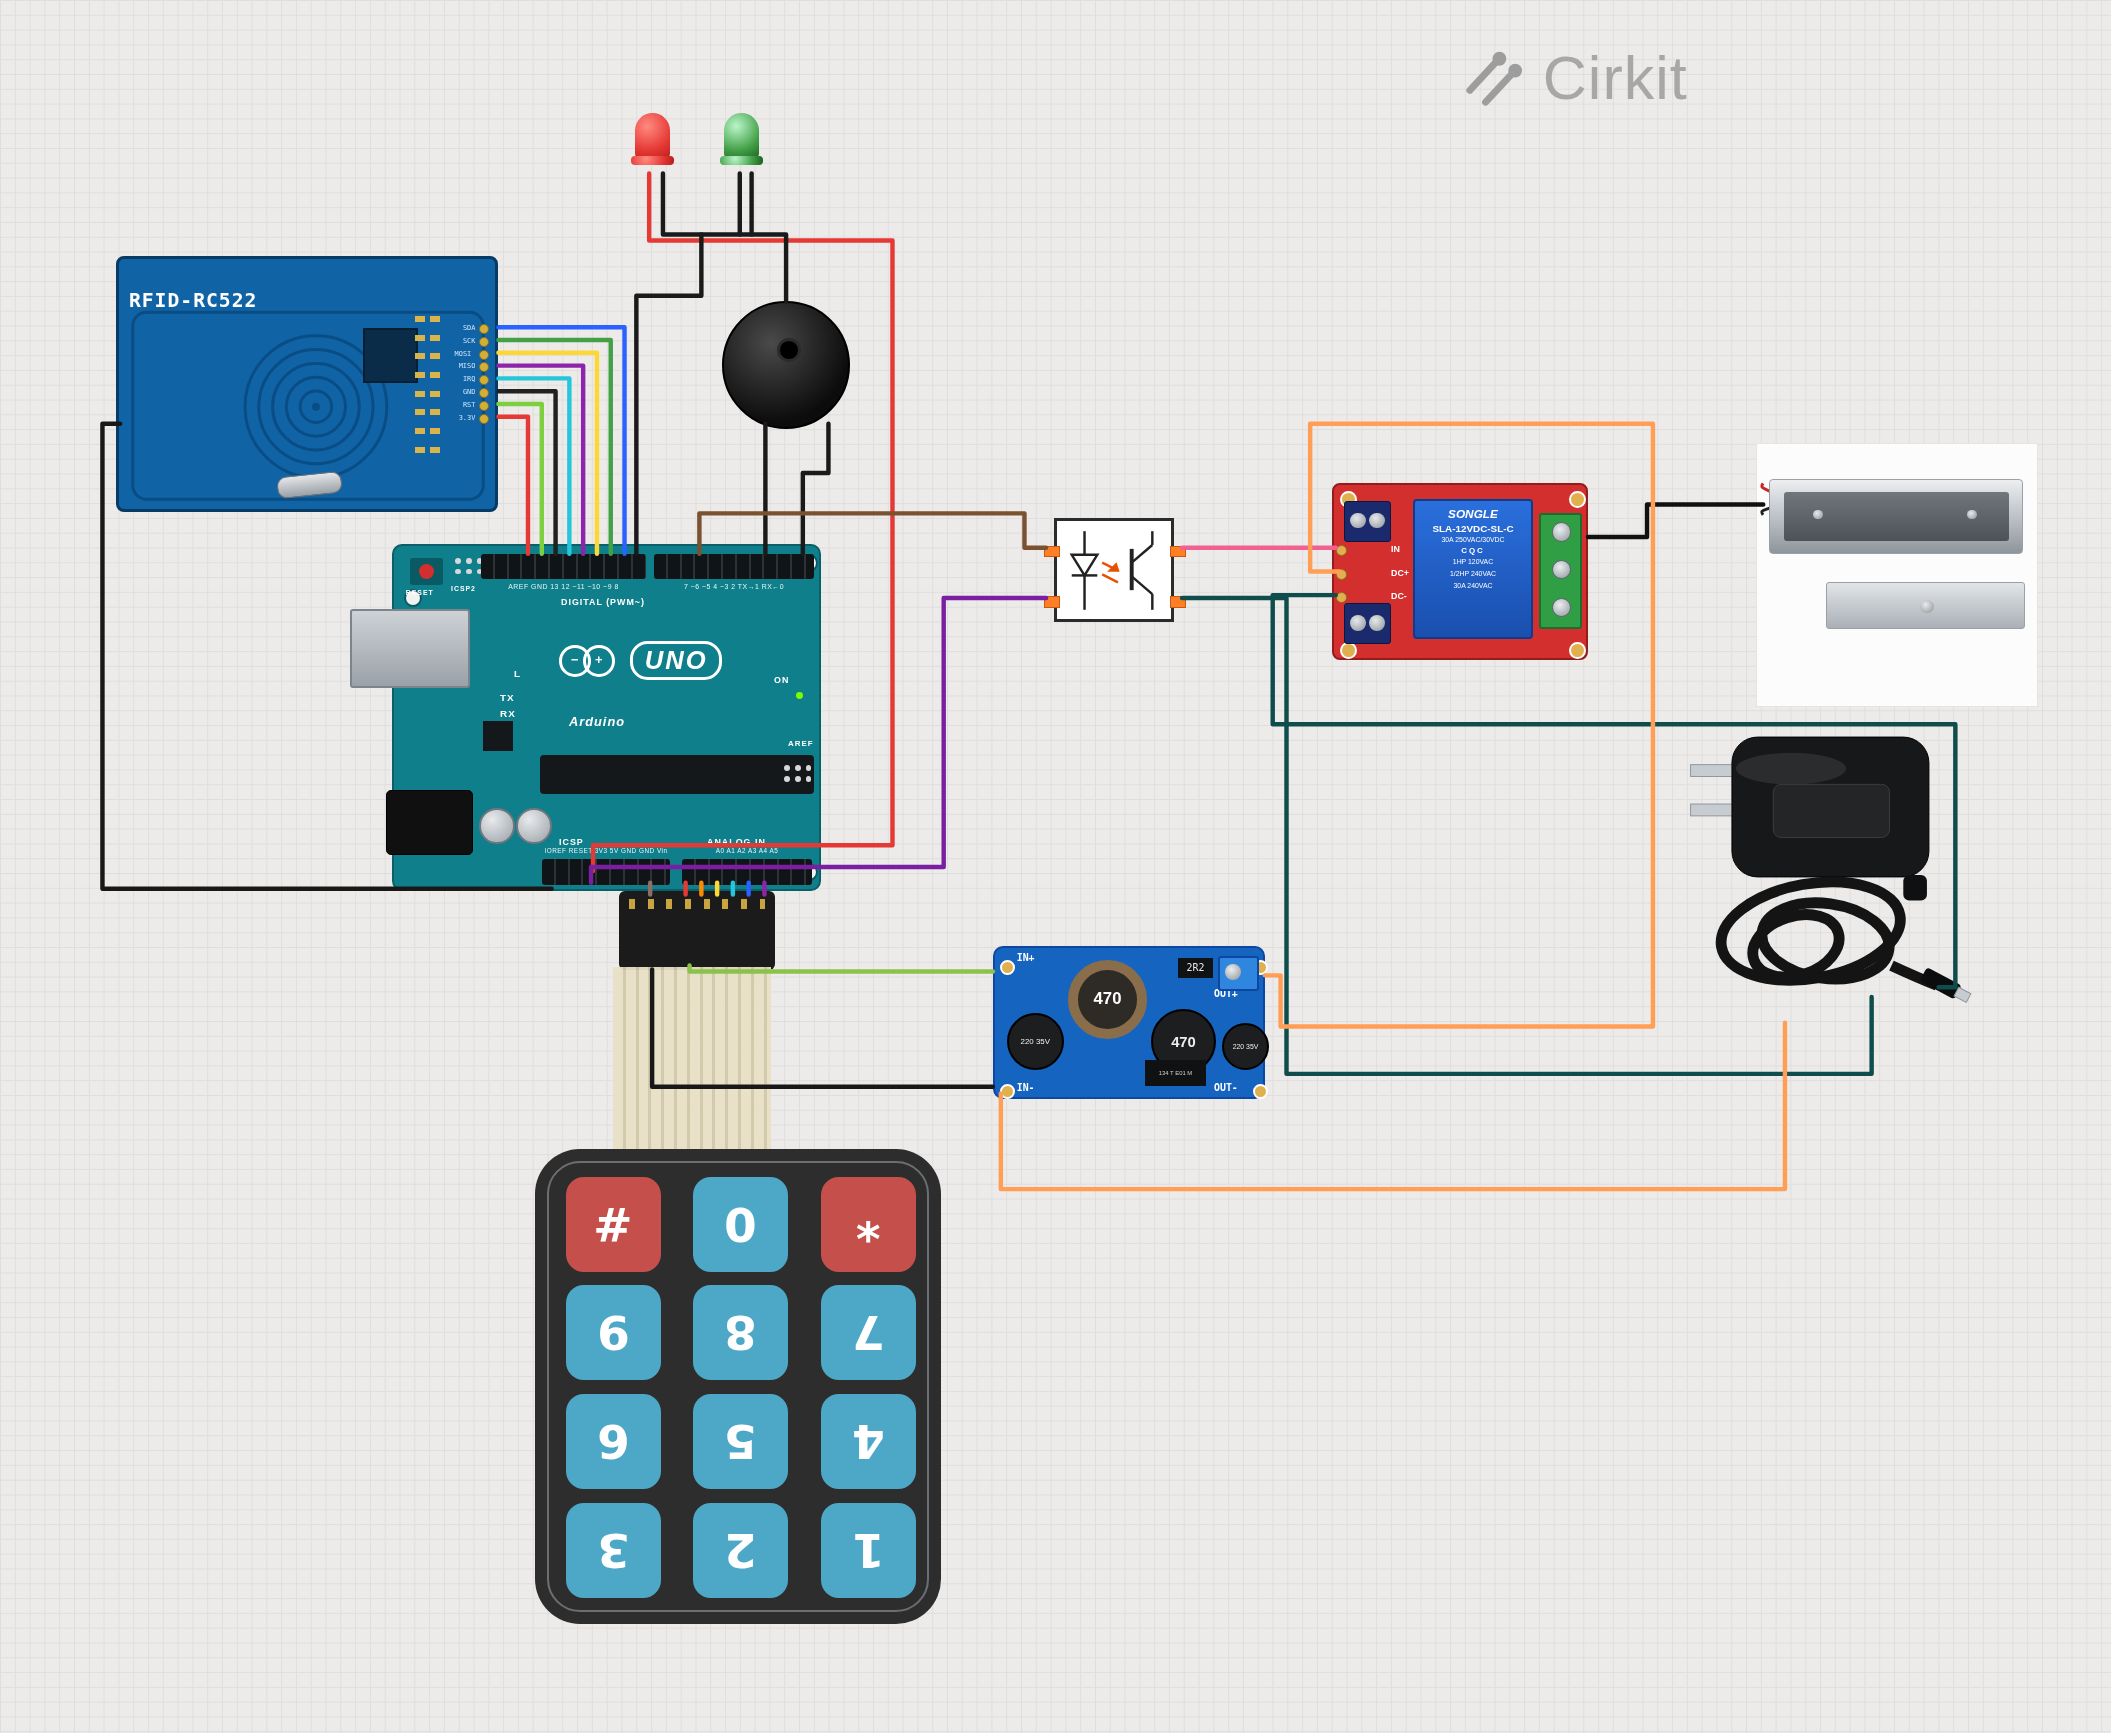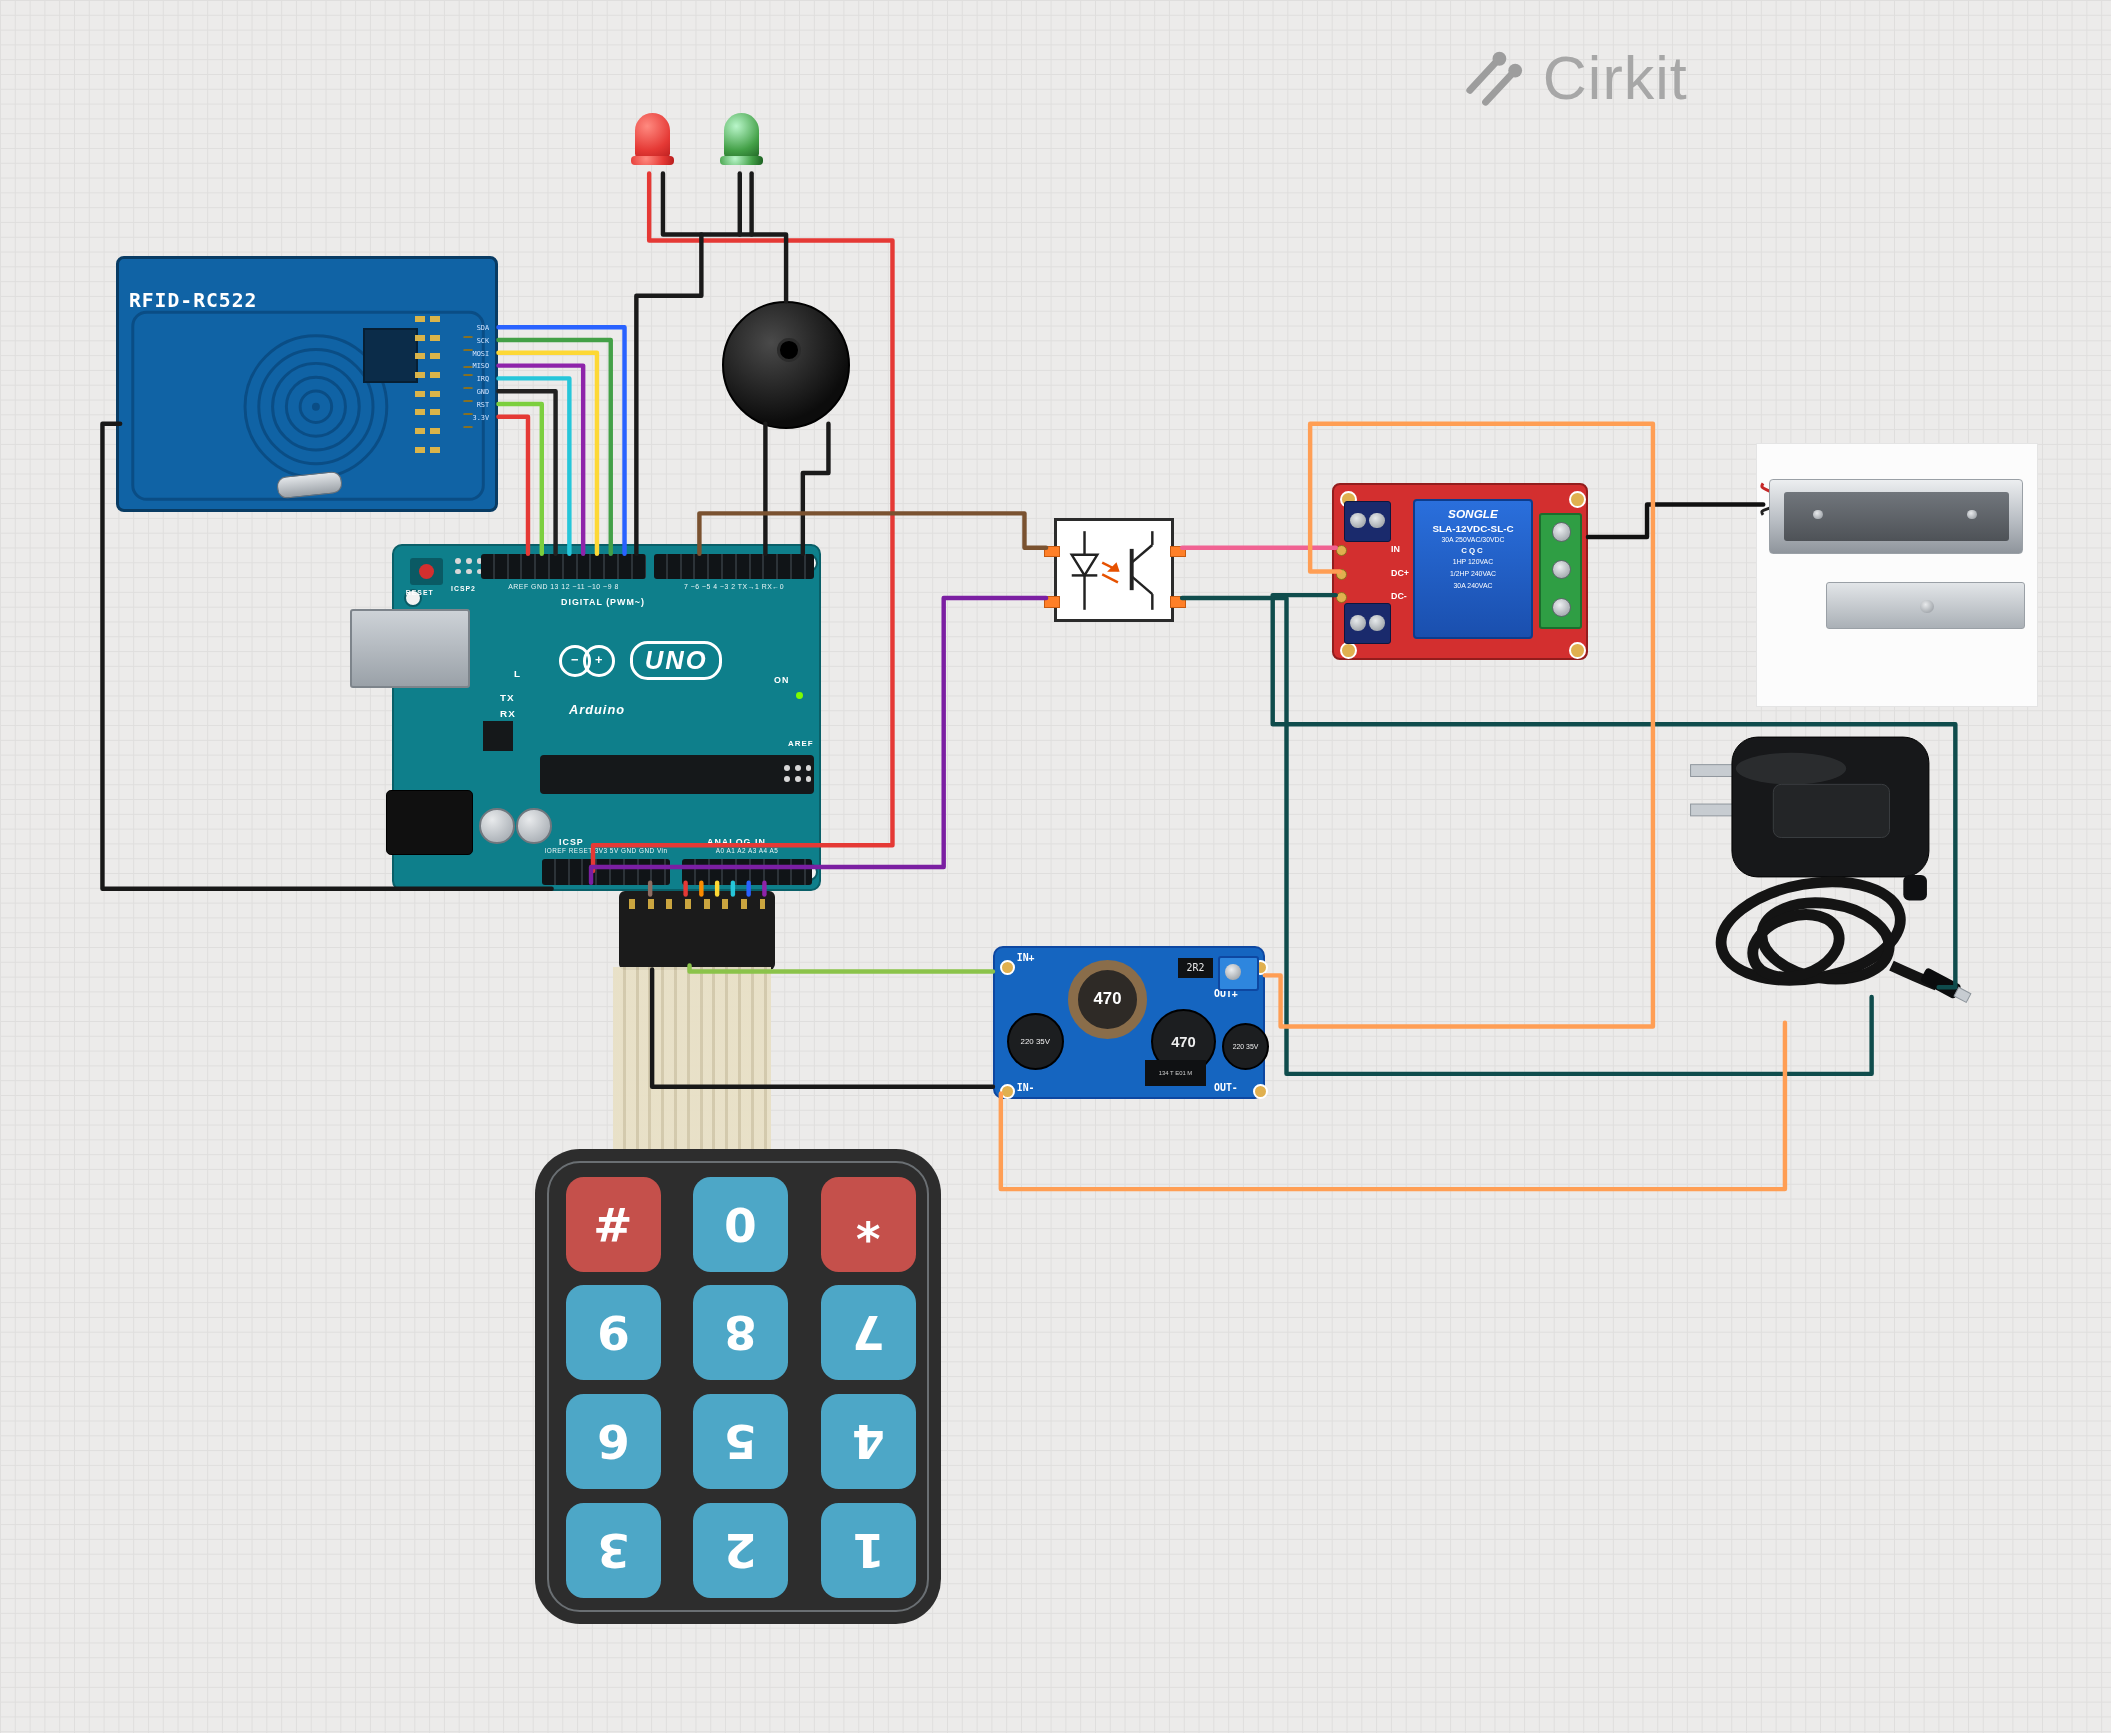--- a/index.html
+++ b/index.html
@@ -14,21 +14,21 @@
   
   .logo{left:1456px;top:41px;display:flex;align-items:center;gap:13.8px;color:#9d9d9d;}
   .logo .lt{font-size:61px;font-weight:500;color:#a7a7a7;letter-spacing:1px;}
   .logo .lb{font-size:61px;font-weight:800;color:#8f8f8f;letter-spacing:1px;margin-left:5.9px;}
   
   .rfid{left:116px;top:256px;width:382px;height:256px;background:#1063a5;border:3.9px solid #083b63;border-radius:7.9px;box-sizing:border-box;}
   .rfid-title{position:absolute;left:9.9px;top:29.6px;color:#fff;font-family:"DejaVu Sans Mono",monospace;font-weight:bold;font-size:19.7px;letter-spacing:1px;}
   .rfid-chip{position:absolute;left:244px;top:69px;width:51px;height:51px;background:#0b2c49;border:2px solid #071f33;}
   .rfid-pads{position:absolute;width:9.9px;height:148px;top:57px;background:repeating-linear-gradient(180deg,#d9b44a 0 5.9px,transparent 5.9px 18.7px);}
   .rfid-crystal{position:absolute;left:158px;top:215px;width:63px;height:19.7px;border-radius:9.9px;background:linear-gradient(180deg,#e4e7ea,#9aa0a6);border:1px solid #6d7278;transform:rotate(-6deg);}
-  .rfid-pin-row{position:absolute;right:5.9px;height:11.8px;display:flex;align-items:center;gap:3.9px;flex-direction:column;}
+  .rfid-pin-row{position:absolute;right:5.9px;height:11.8px;display:flex;align-items:flex-start;gap:3.9px;}
   .rfid-pin-label{color:#cfe3ff;font-family:"DejaVu Sans Mono",monospace;font-size:6.9px;width:43px;text-align:right;}
   .rfid-pin-dot{width:7.9px;height:7.9px;border-radius:50%;background:#d4af37;border:1px solid #8a6f1d;}
   
   .uno{left:392px;top:544px;width:429px;height:347px;background:#0e7f8b;border:2px solid #0a5f68;border-radius:9.9px;box-sizing:border-box;}
   .hdr{position:absolute;height:25.6px;background:#101417;border-radius:3px;
        background-image:repeating-linear-gradient(90deg,transparent 0 11.8px,#2c3338 11.8px 13.8px);}
   .pinrow{position:absolute;color:#eaf6f7;font-size:6.9px;letter-spacing:0.5px;text-align:center;white-space:nowrap;overflow:hidden;}
   .blabel{position:absolute;color:#fff;font-size:8.9px;font-weight:bold;letter-spacing:1px;}
   .hole{position:absolute;width:13.8px;height:13.8px;border-radius:50%;background:#f2f2f2;border:2px solid #0a5a64;}
   .uno-usb{position:absolute;left:-44px;top:63px;width:116px;height:75px;background:linear-gradient(180deg,#cdd2d7,#9aa1a8);border:2px solid #7d848b;border-radius:3px;}
@@ -194,21 +194,21 @@
     <div class="pinrow" style="left:260px;top:37px;width:160px">7 ~6 ~5 4 ~3 2 TX→1 RX←0</div>
     <div class="blabel" style="left:167px;top:51px">DIGITAL (PWM~)</div>
     <div class="uno-usb"></div>
     <div class="uno-jack"></div>
     <div class="blabel" style="left:120px;top:122px;font-size:9.9px">L</div>
     <div class="blabel" style="left:106px;top:146px;font-size:9.9px">TX</div>
     <div class="blabel" style="left:106px;top:162px;font-size:9.9px">RX</div>
     <div class="inf-ring" style="left:165px;top:99px">−</div>
     <div class="inf-ring" style="left:189px;top:99px">+</div>
     <div class="uno-unobox">UNO</div>
-    <div class="blabel" style="left:175px;top:156px;font-size:12.8px;font-style:italic">Arduino</div>
+    <div class="blabel" style="left:175px;top:168px;font-size:12.8px;font-style:italic">Arduino</div>
     <div class="blabel" style="left:380px;top:129px">ON</div>
     <div style="position:absolute;left:402px;top:146px;width:6.9px;height:6.9px;border-radius:50%;background:#7CFC00"></div>
     <div class="uno-chip2"></div>
     <div class="uno-mcu"></div>
     <div class="icspdots" style="left:390px;top:219px">
         <i></i>
         <i></i>
         <i></i>
         <i></i>
         <i></i>

